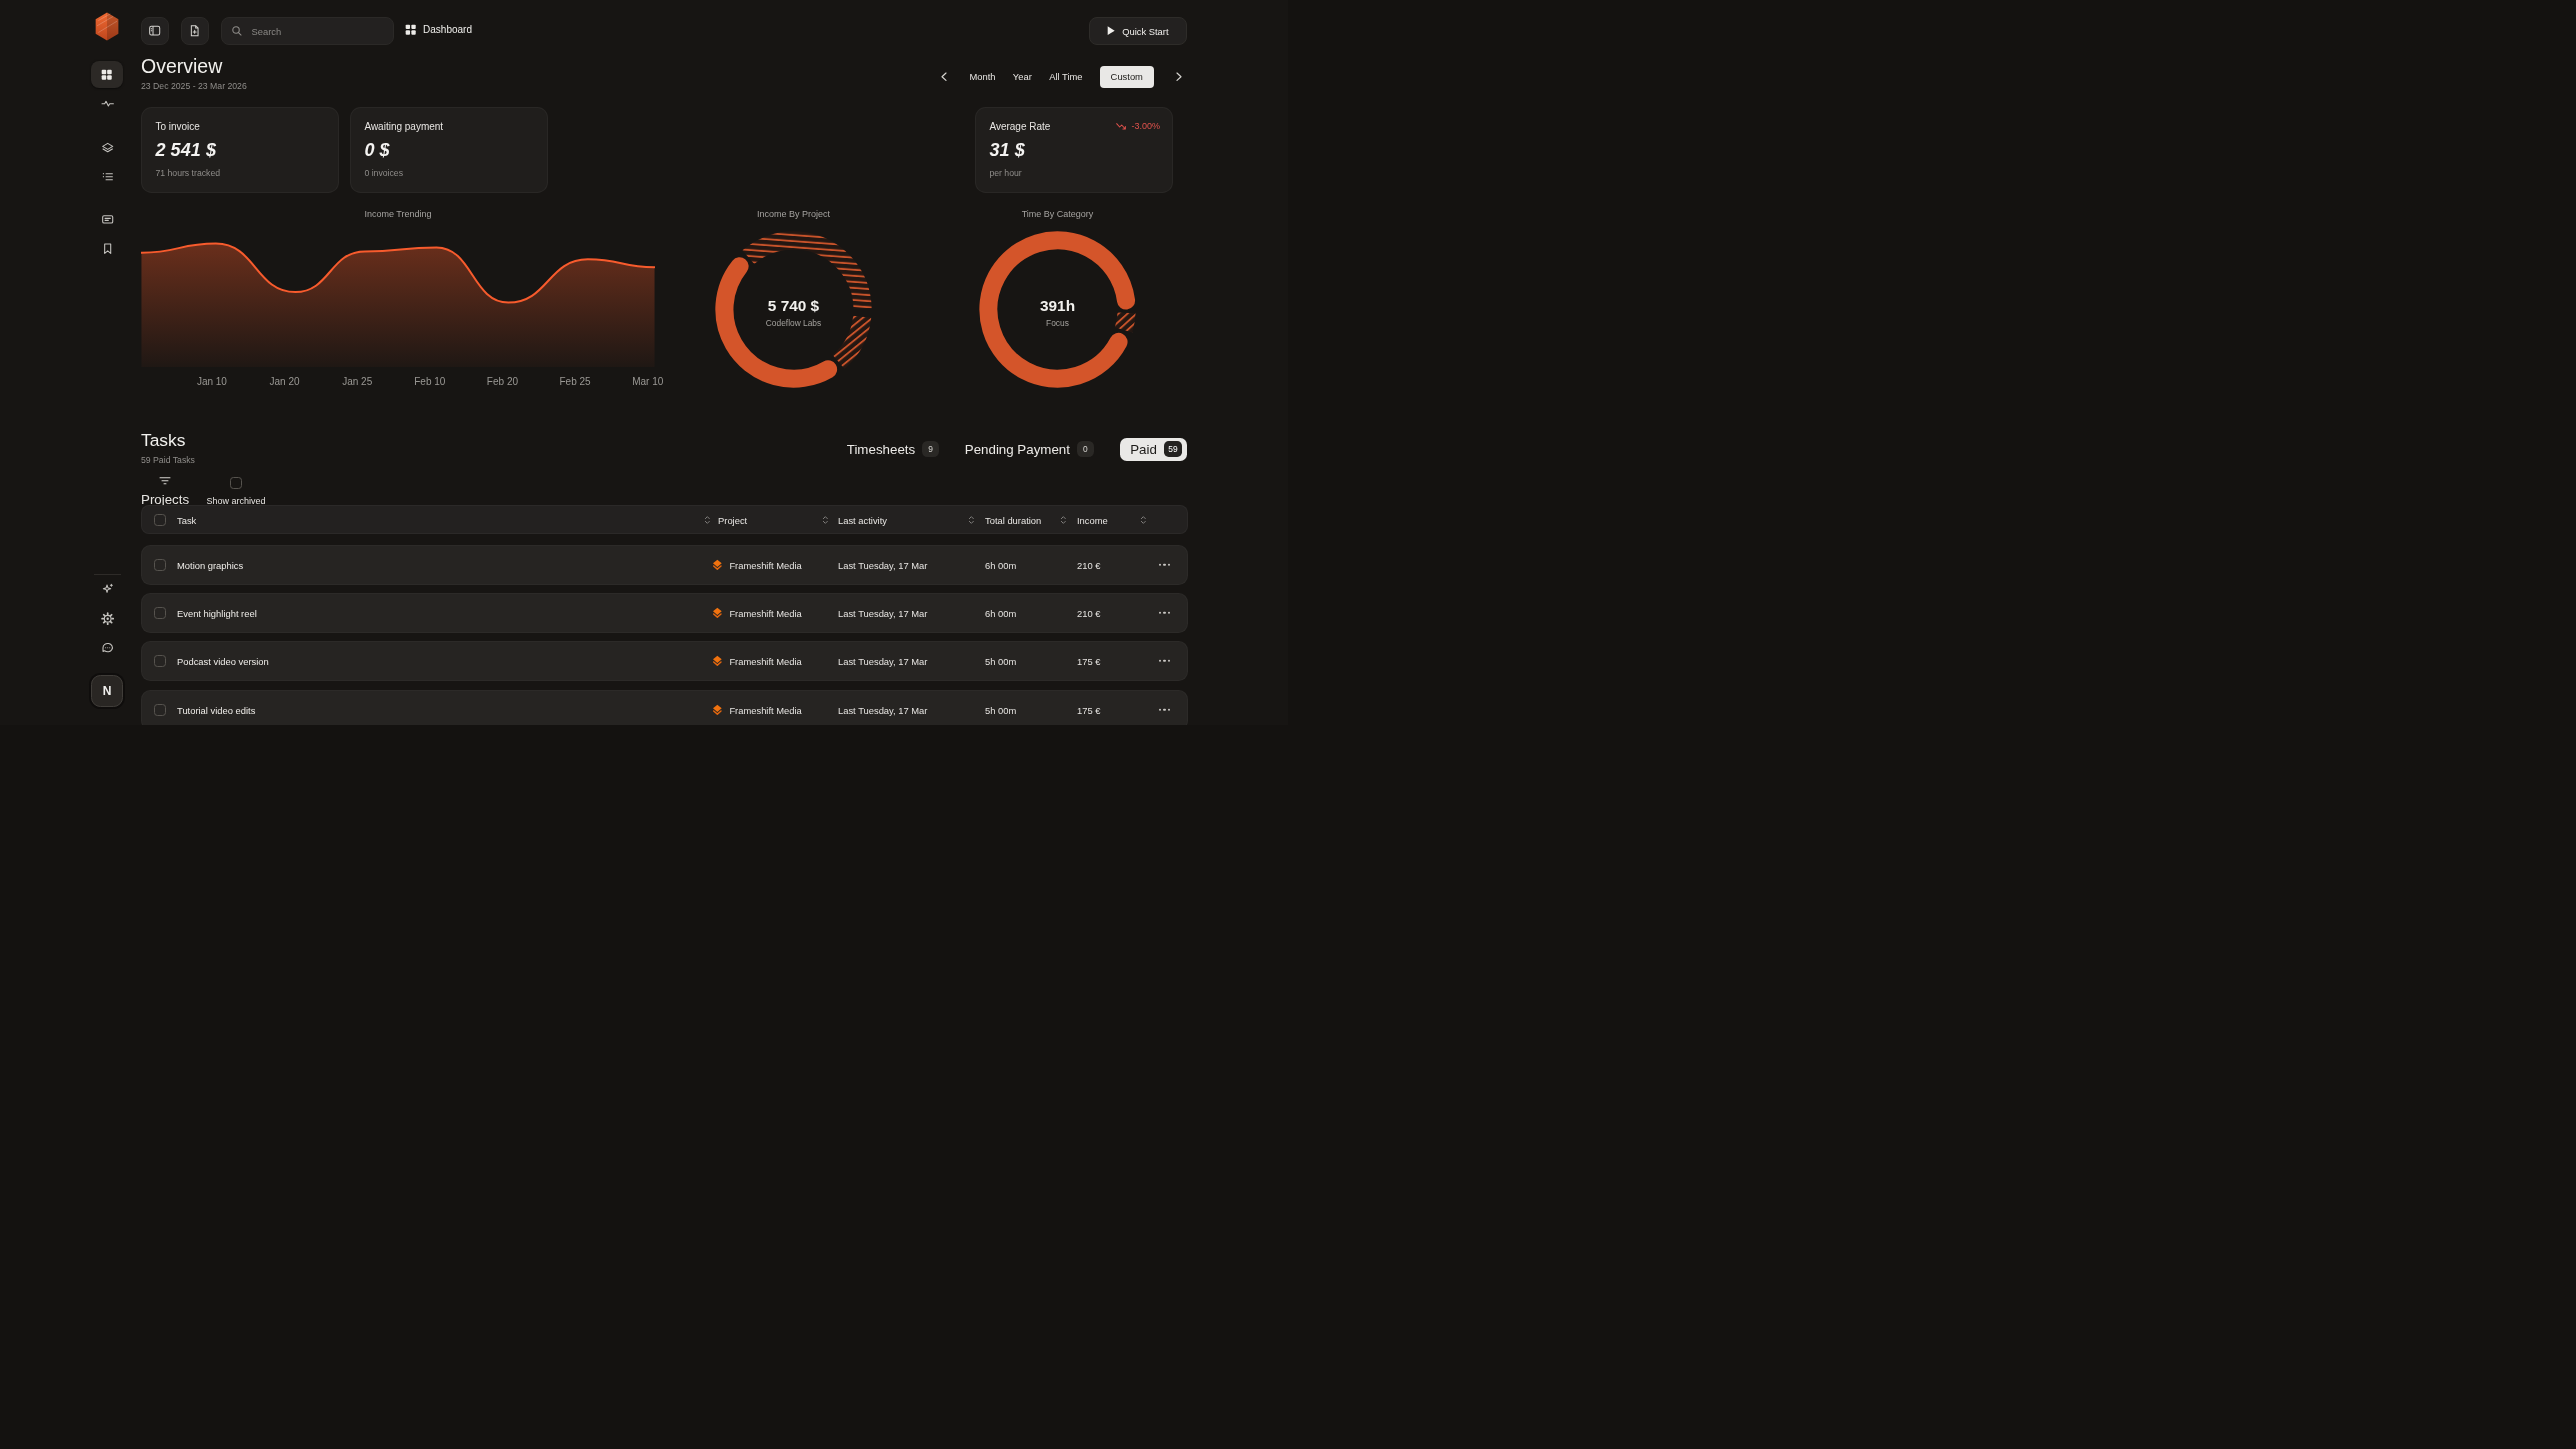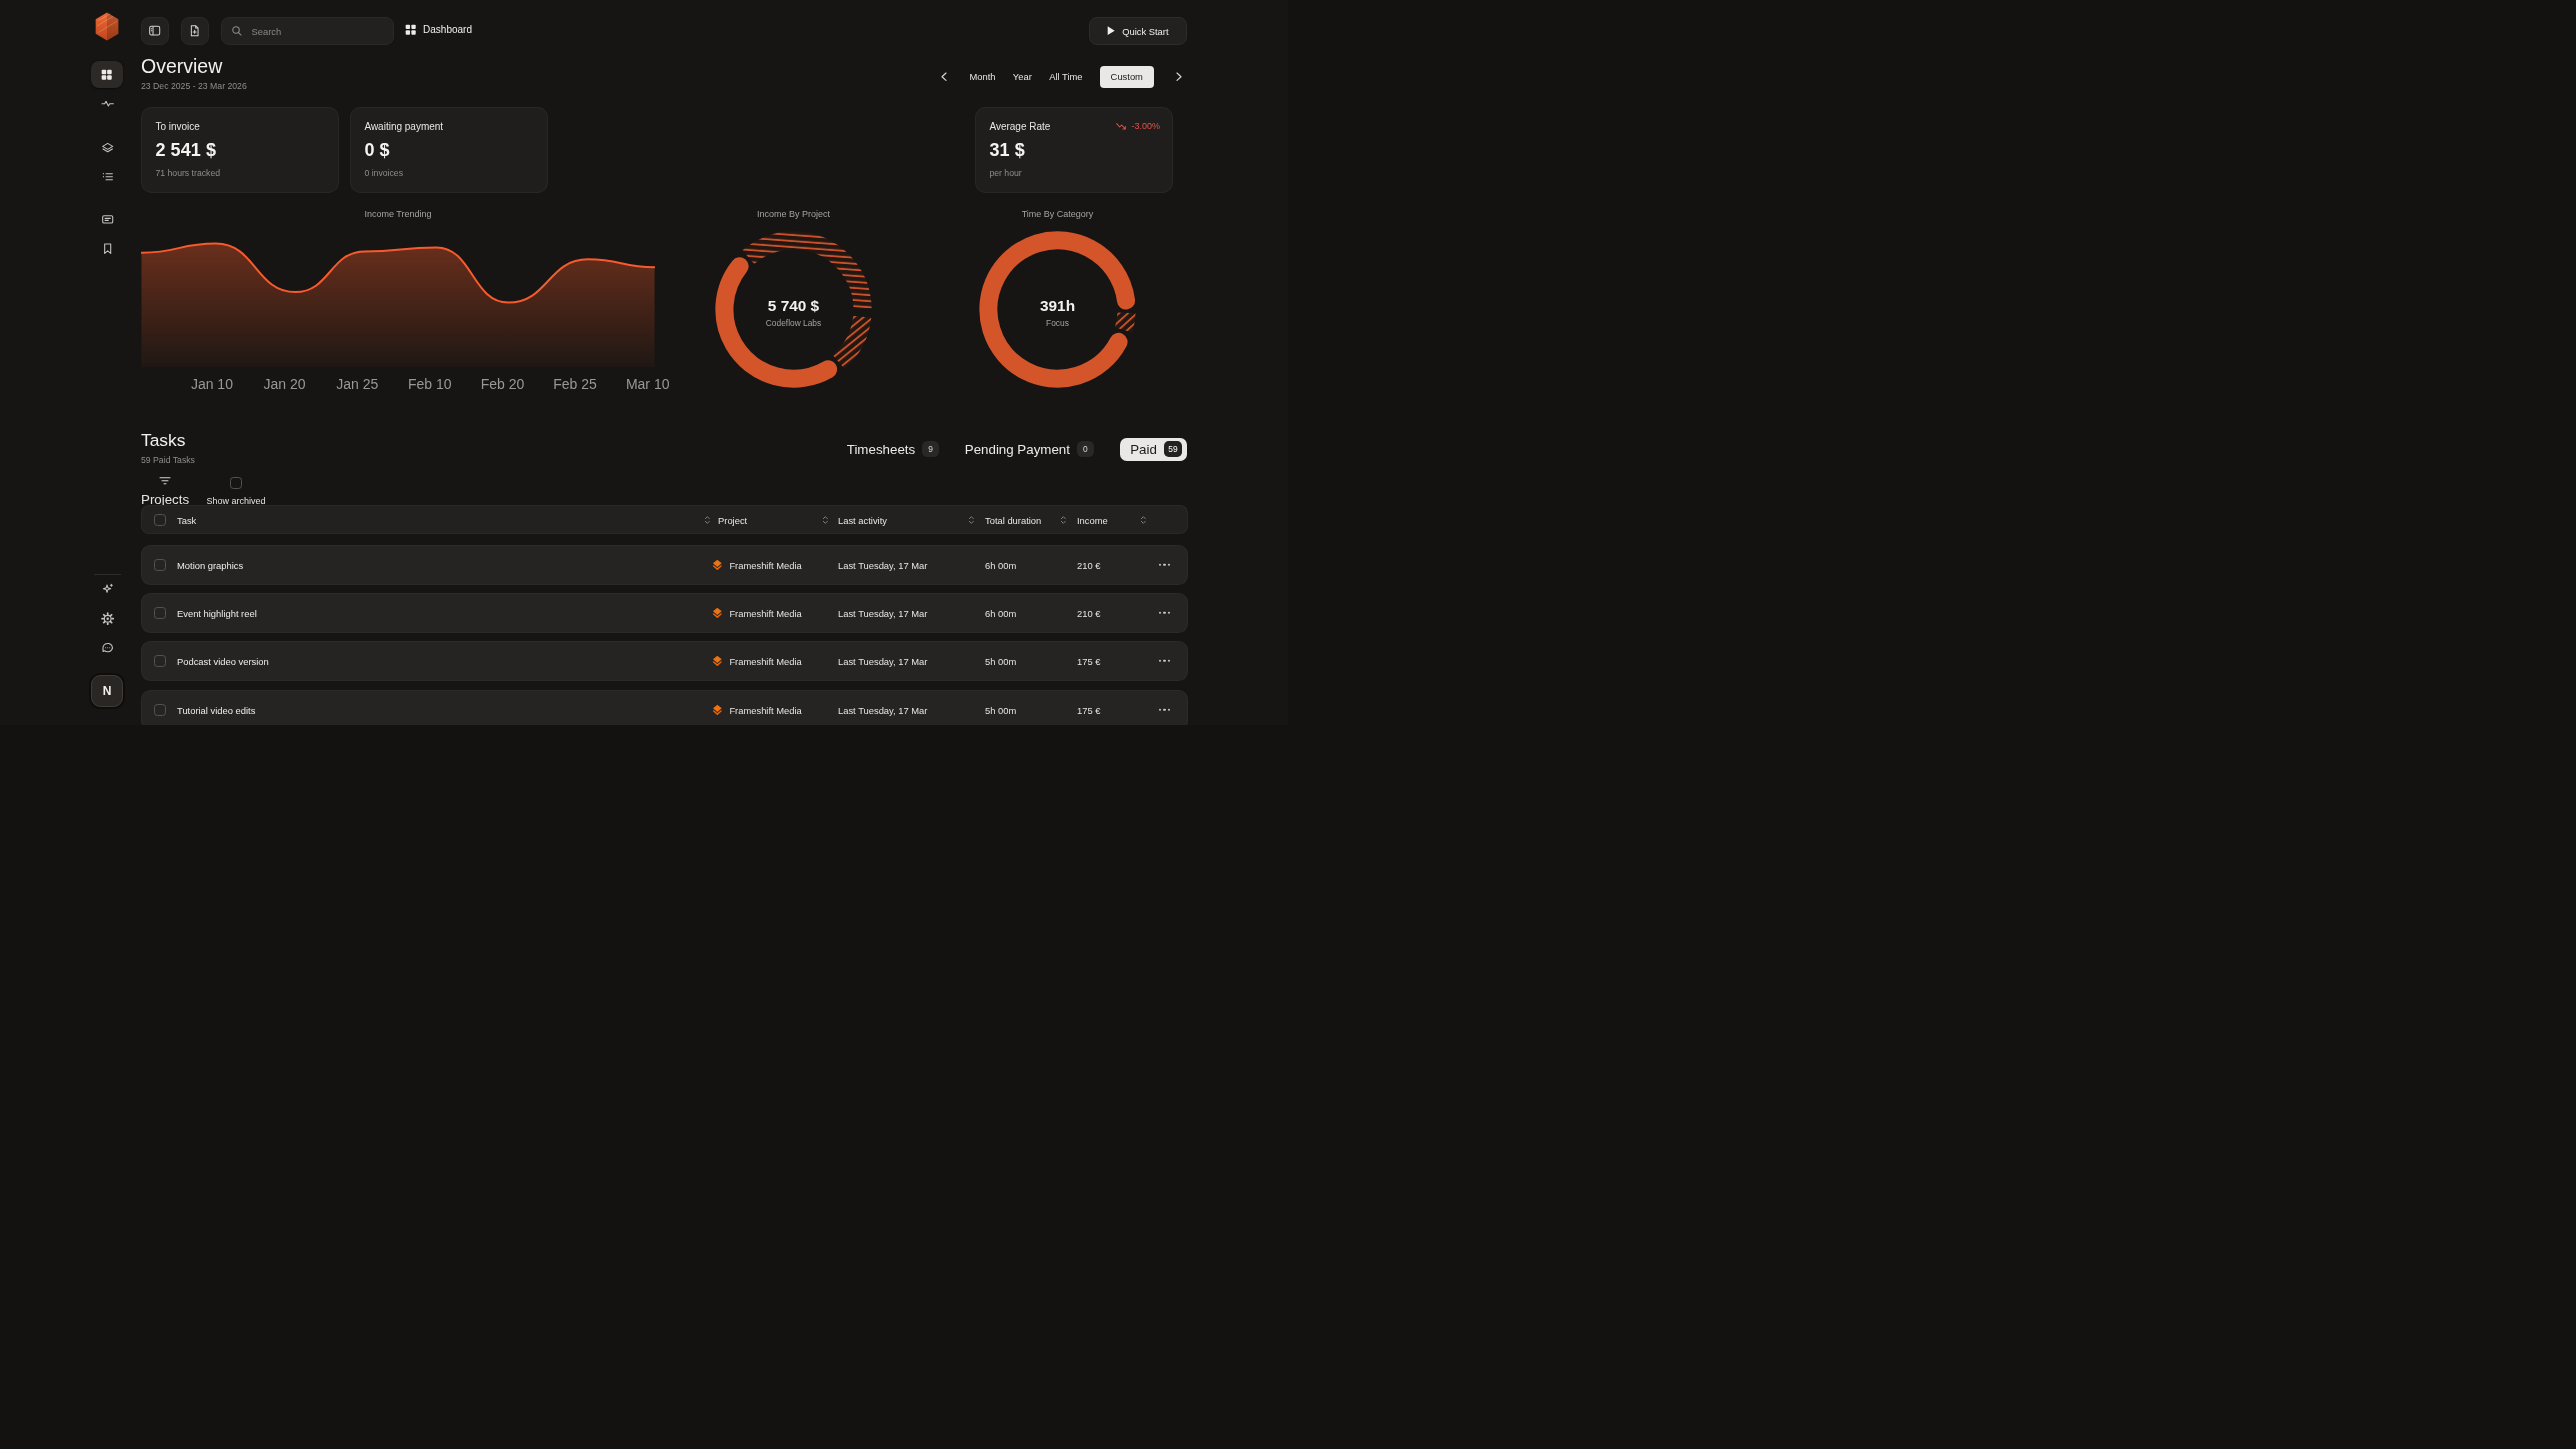--- a/index.html
+++ b/index.html
@@ -33,31 +33,31 @@
   .h1{left:141px;top:55px;font-size:19.5px;font-weight:500;color:#f2f1ee;}
   .sub{color:#8f8d8a;font-size:8.7px;}
   .periods{right:101px;top:66px;display:flex;align-items:center;gap:17.4px;font-size:9.4px;color:#e8e6e3;}
   .pill-active{background:#e9e8e6;color:#1b1916;border-radius:4px;padding:5.4px 10.7px;font-weight:500;}
   .chev{display:flex;align-items:center;justify-content:center;width:16px;height:16px;}
 
   
   .card{top:107px;width:198px;height:86px;border-radius:10.7px;background:#201e1c;
         border:0.7px solid rgba(255,255,255,.045);box-sizing:border-box;padding:13.4px;}
   .card .lbl{font-size:10px;color:#e8e6e3;}
-  .card .val{font-size:18px;font-weight:700;color:#f4f3f1;margin-top:8px;letter-spacing:0.1px;}
+  .card .val{font-size:18px;font-weight:700;color:#f4f3f1;margin-top:8px;letter-spacing:0.1px;font-style:italic;}
   .card .sm{font-size:8.7px;color:#8f8d8a;margin-top:6.7px;}
   .delta{position:absolute;top:13.4px;right:12px;display:flex;align-items:center;gap:4.7px;
          color:#e0524c;font-size:9px;}
 
   
   .chart-title{font-size:9px;color:#a5a3a0;text-align:center;}
   .donut-center{width:161px;text-align:center;}
   .donut-center .v{font-size:15.4px;font-weight:700;color:#f2f1ee;}
   .donut-center .l{font-size:8.4px;color:#a3a19d;margin-top:3.4px;}
-  .xlab{position:absolute;transform:translateX(-50%);font-size:14px;color:#9a9894;white-space:nowrap;}
+  .xlab{position:absolute;transform:translateX(-50%);font-size:10px;color:#9a9894;white-space:nowrap;}
 
   
   .tasks-title{left:141px;top:430px;font-size:17.4px;font-weight:500;color:#f2f1ee;}
   .tabs{right:101px;top:438px;display:flex;align-items:center;gap:25.5px;font-size:9.4px;color:#eceae7;}
   .tab{display:flex;align-items:center;gap:6.7px;}
   .badge{min-width:17.4px;height:16px;padding:0 4.7px;box-sizing:border-box;border-radius:5.4px;background:#2a2825;
          color:#d8d6d2;font-size:8.4px;display:inline-flex;align-items:center;justify-content:center;}
   .tab-active{background:#e9e8e6;color:#1c1a18;border-radius:6.7px;padding:3.4px 4.7px 3.4px 10.7px;font-weight:500;}
   .tab-active .badge{background:#242220;color:#fff;border-radius:4.7px;}
   .filters{left:141px;top:476px;display:flex;align-items:center;gap:17.4px;font-size:9px;color:#e6e4e1;}

